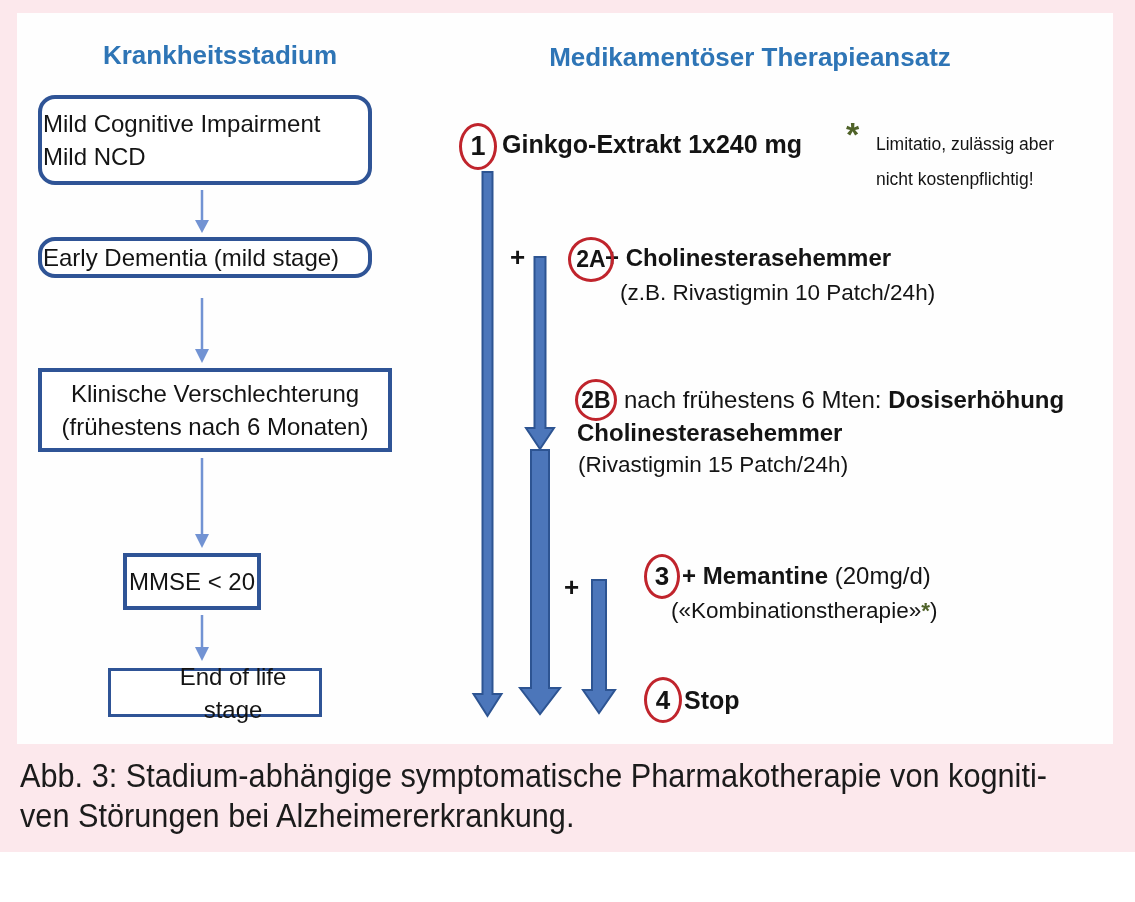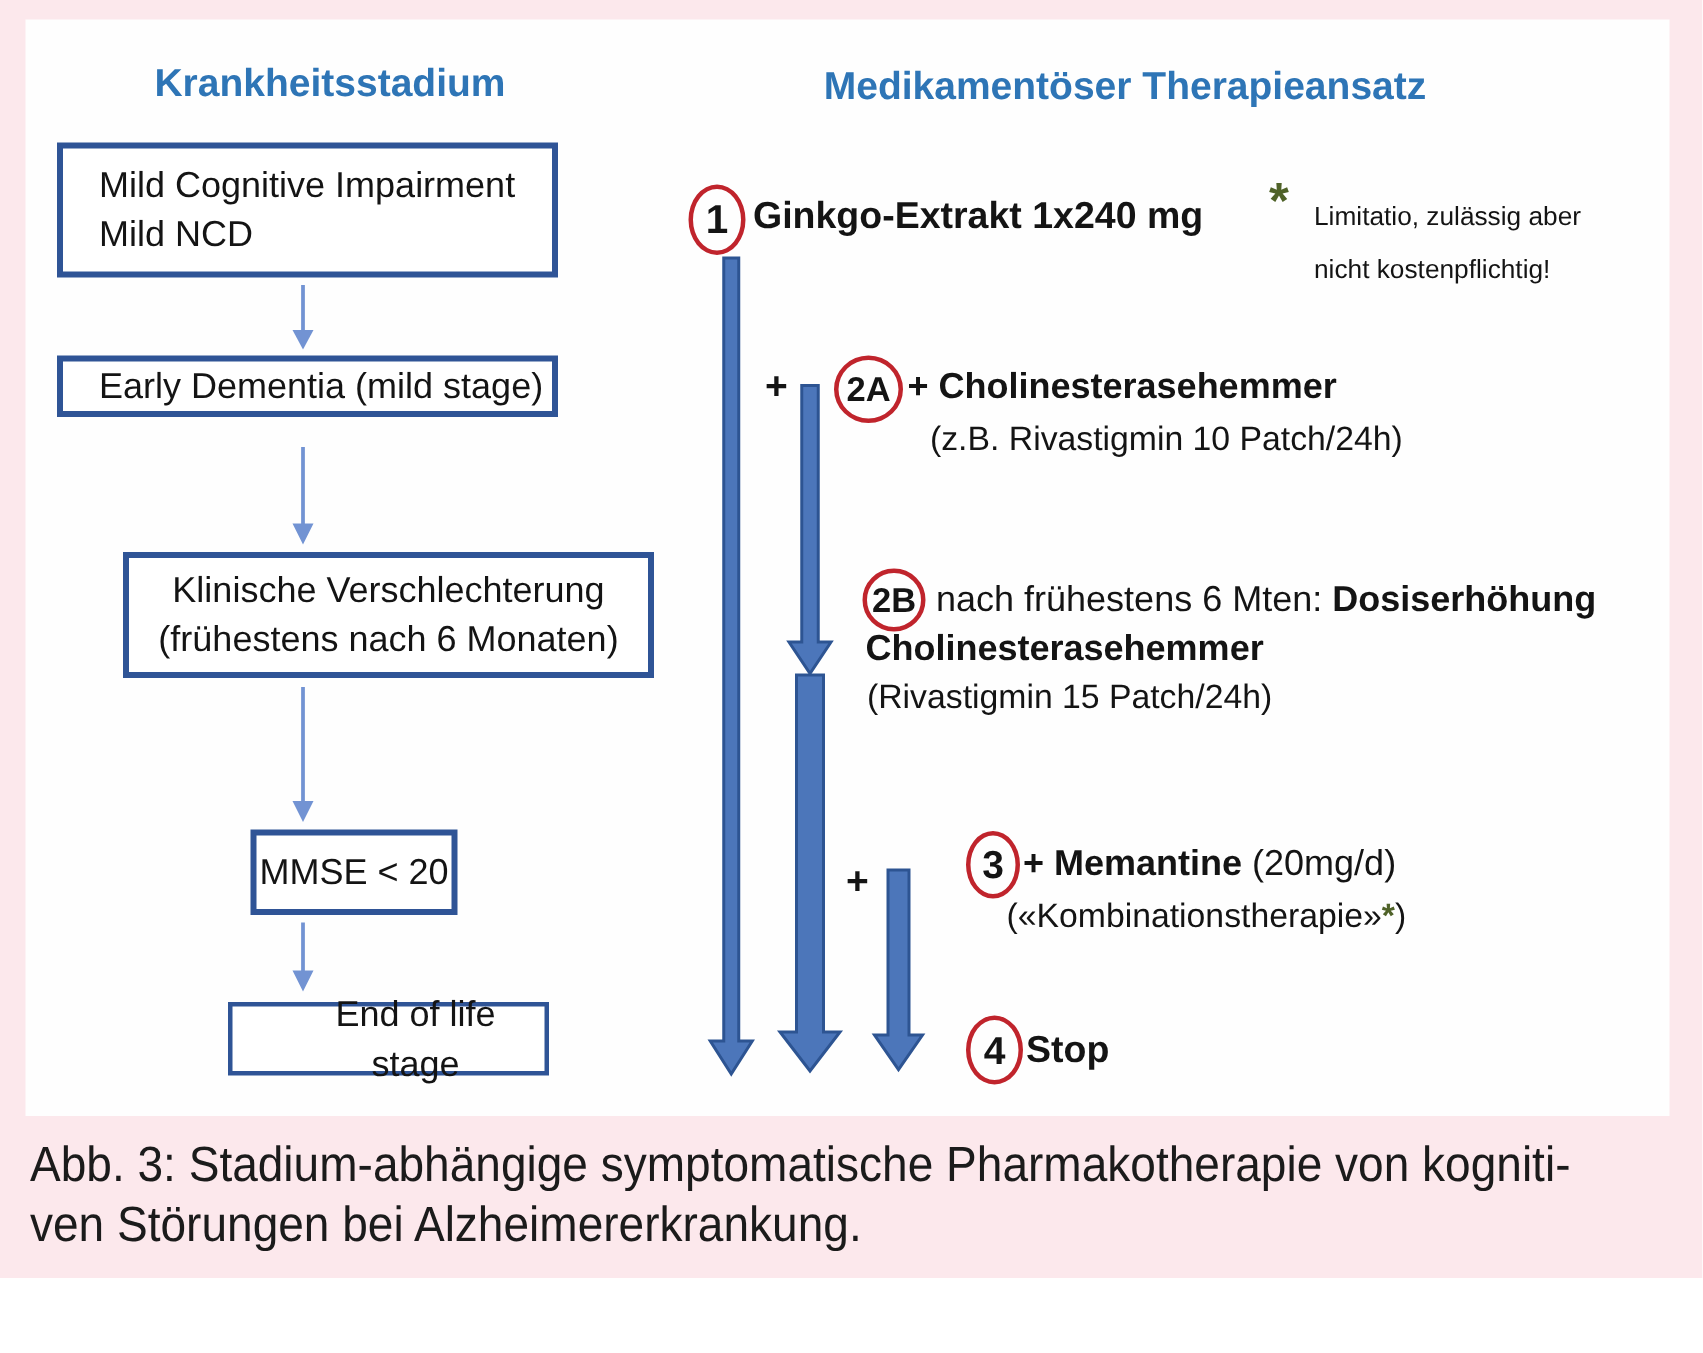--- a/index.html
+++ b/index.html
@@ -14,34 +14,34 @@
     position:absolute;color:#2e75b6;font-weight:bold;font-size:26px;
     text-align:center;white-space:nowrap;
   }
   .col-title.left{left:50px;top:40px;width:340px;}
   .col-title.right{left:545px;top:42px;width:410px;}
   .box{
     position:absolute;background:#fff;border:4px solid #2f5496;color:#141414;
     font-size:24px;line-height:33px;display:flex;flex-direction:column;
     justify-content:center;box-sizing:border-box;
   }
-  .box.align-left{align-items:flex-start;padding-left:24px;}
-  .box.align-center{align-items:center;text-align:center;margin-left:44px;}
+  .box.align-left{align-items:flex-start;padding-left:1px;border-radius:17px;}
+  .box.align-center{align-items:center;text-align:center;}
   .box1{left:38px;top:95px;width:334px;height:90px;}
   .box2{left:38px;top:237px;width:334px;height:41px;padding-left:8px;}
   .box3{left:38px;top:368px;width:354px;height:84px;}
   .box4{left:123px;top:553px;width:138px;height:57px;}
   .box5{left:108px;top:668px;width:214px;height:49px;border-width:3px;padding-left:36px;}
   .badge{
     position:absolute;border:3.5px solid #c0242c;border-radius:50%;
     box-sizing:border-box;display:flex;align-items:center;justify-content:center;
     font-weight:bold;color:#141414;background:transparent;z-index:5;
   }
   .badge.b1{left:459px;top:123px;width:38px;height:47px;font-size:27px;}
-  .badge.b2a{left:556px;top:237px;width:46px;height:45px;font-size:23px;}
+  .badge.b2a{left:568px;top:237px;width:46px;height:45px;font-size:23px;}
   .badge.b2b{left:575px;top:379px;width:42px;height:42px;font-size:23px;}
   .badge.b3{left:644px;top:554px;width:36px;height:45px;font-size:26px;}
   .badge.b4{left:644px;top:677px;width:38px;height:46px;font-size:26px;}
   .rt{position:absolute;color:#141414;white-space:nowrap;z-index:4;}
   .bold{font-weight:bold;}
   .t1{left:502px;top:130px;font-size:25px;font-weight:bold;}
   .star{position:absolute;color:#4f6228;font-weight:bold;z-index:4;}
   .star.note-star{left:846px;top:115px;font-size:34px;}
   .note-l1{left:876px;top:134px;font-size:17.5px;}
   .note-l2{left:876px;top:169px;font-size:17.5px;}

